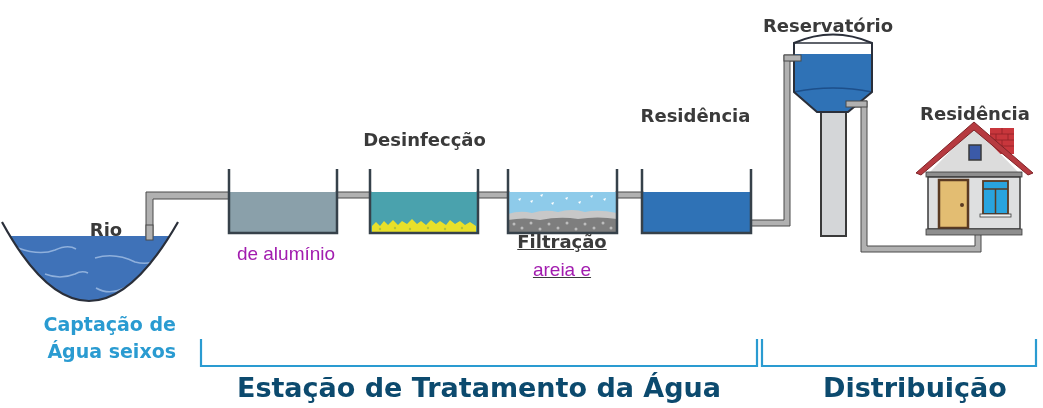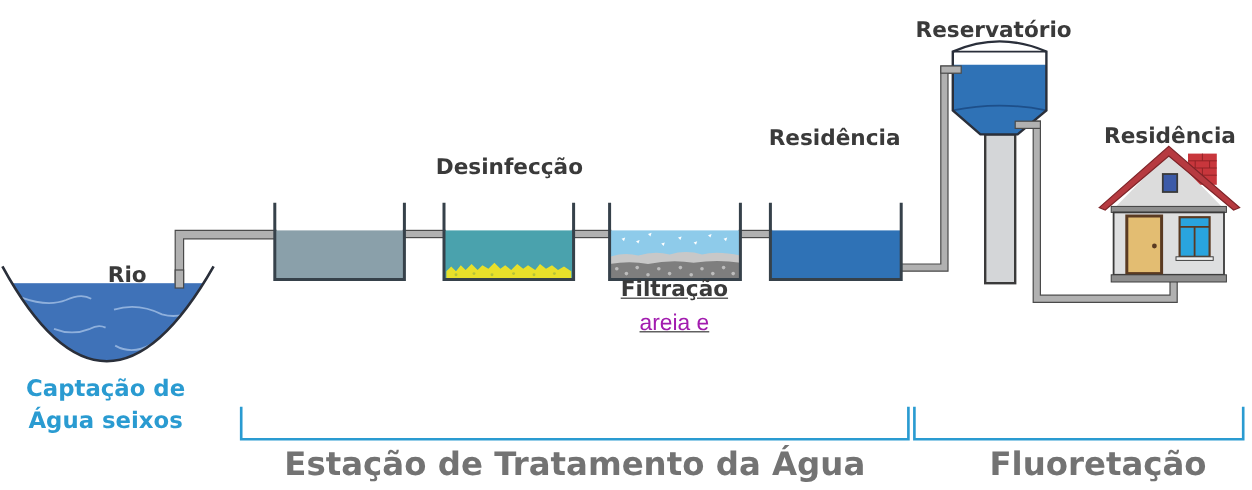--- a/index.html
+++ b/index.html
@@ -1,22 +1,22 @@
 <!DOCTYPE html>
 <html><head>
   <meta charset="utf-8">
   <style>
     html, body { margin: 0; padding: 0; background: #ffffff; }
     body { width: 1043px; height: 408px; position: relative; overflow: hidden; font-family: "DejaVu Sans", sans-serif; }
     #diagram { position: absolute; left: 0; top: 0; }
     .lbl { position: absolute; text-align: center; color: #3a3a3a; line-height: 1.25; white-space: nowrap; }
     .bold { font-weight: bold; font-size: 18px; }
     .reg { font-size: 19px; font-family: "Liberation Sans", sans-serif; color: #a21caf; }
-    .blue { color: #2a9bd1; font-weight: bold; }
-    .big-blue { color: #737373; font-weight: bold; font-size: 27px; }
+    .blue { color: #2a9bd1; font-weight: bold; text-align: right; }
+    .big-blue { color: #0c4a6e; font-weight: bold; font-size: 27px; }
   </style>
 </head>
 <body>
 
 <svg id="diagram" width="1043" height="408" viewBox="0 0 1043 408">
 
   <g fill="#b1b1b1" stroke="#4a4a4a" stroke-width="1">
 
     <path d="M146 192 H230 V199 H153 V240 H146 Z"></path>
 
@@ -149,31 +149,32 @@
 </svg>
 
 <div class="lbl bold" style="left:56px; top:187px; width:100px;margin-top:32px;">Rio</div>
 
 <div class="lbl blue" style="left:0px; top:311px; width:176px; font-size:19px; line-height:27px;">
   <div>Captação de</div>
   <div>Água seixos</div>
 </div>
 
 <div class="lbl" style="left:200px; top:240px; width:172px; line-height:28px;">
+  <div class="reg">de alumínio</div>
 </div>
 
 <div class="lbl bold" style="left:352px; top:129px; width:145px;">Desinfecção</div>
 
 <div class="lbl" style="left:497px; top:228px; width:130px; line-height:28px;text-decoration:underline;">
   <div class="bold">Filtração</div>
   <div class="reg">areia e</div>
 </div>
 
 <div class="lbl" style="left:613px; top:102px; width:165px; line-height:28px;">
   <div class="bold">Residência</div>
 </div>
 
 <div class="lbl bold" style="left:758px; top:15px; width:140px;">Reservatório</div>
 
 <div class="lbl bold" style="left:910px; top:103px; width:130px;">Residência</div>
 
 <div class="lbl big-blue" style="left:200px; top:371px; width:558px;">Estação de Tratamento da Água</div>
-<div class="lbl big-blue" style="left:800px; top:371px; width:230px;">Fluoretação</div>
+<div class="lbl big-blue" style="left:800px; top:371px; width:230px;">Distribuição</div>
 
 </body></html>

